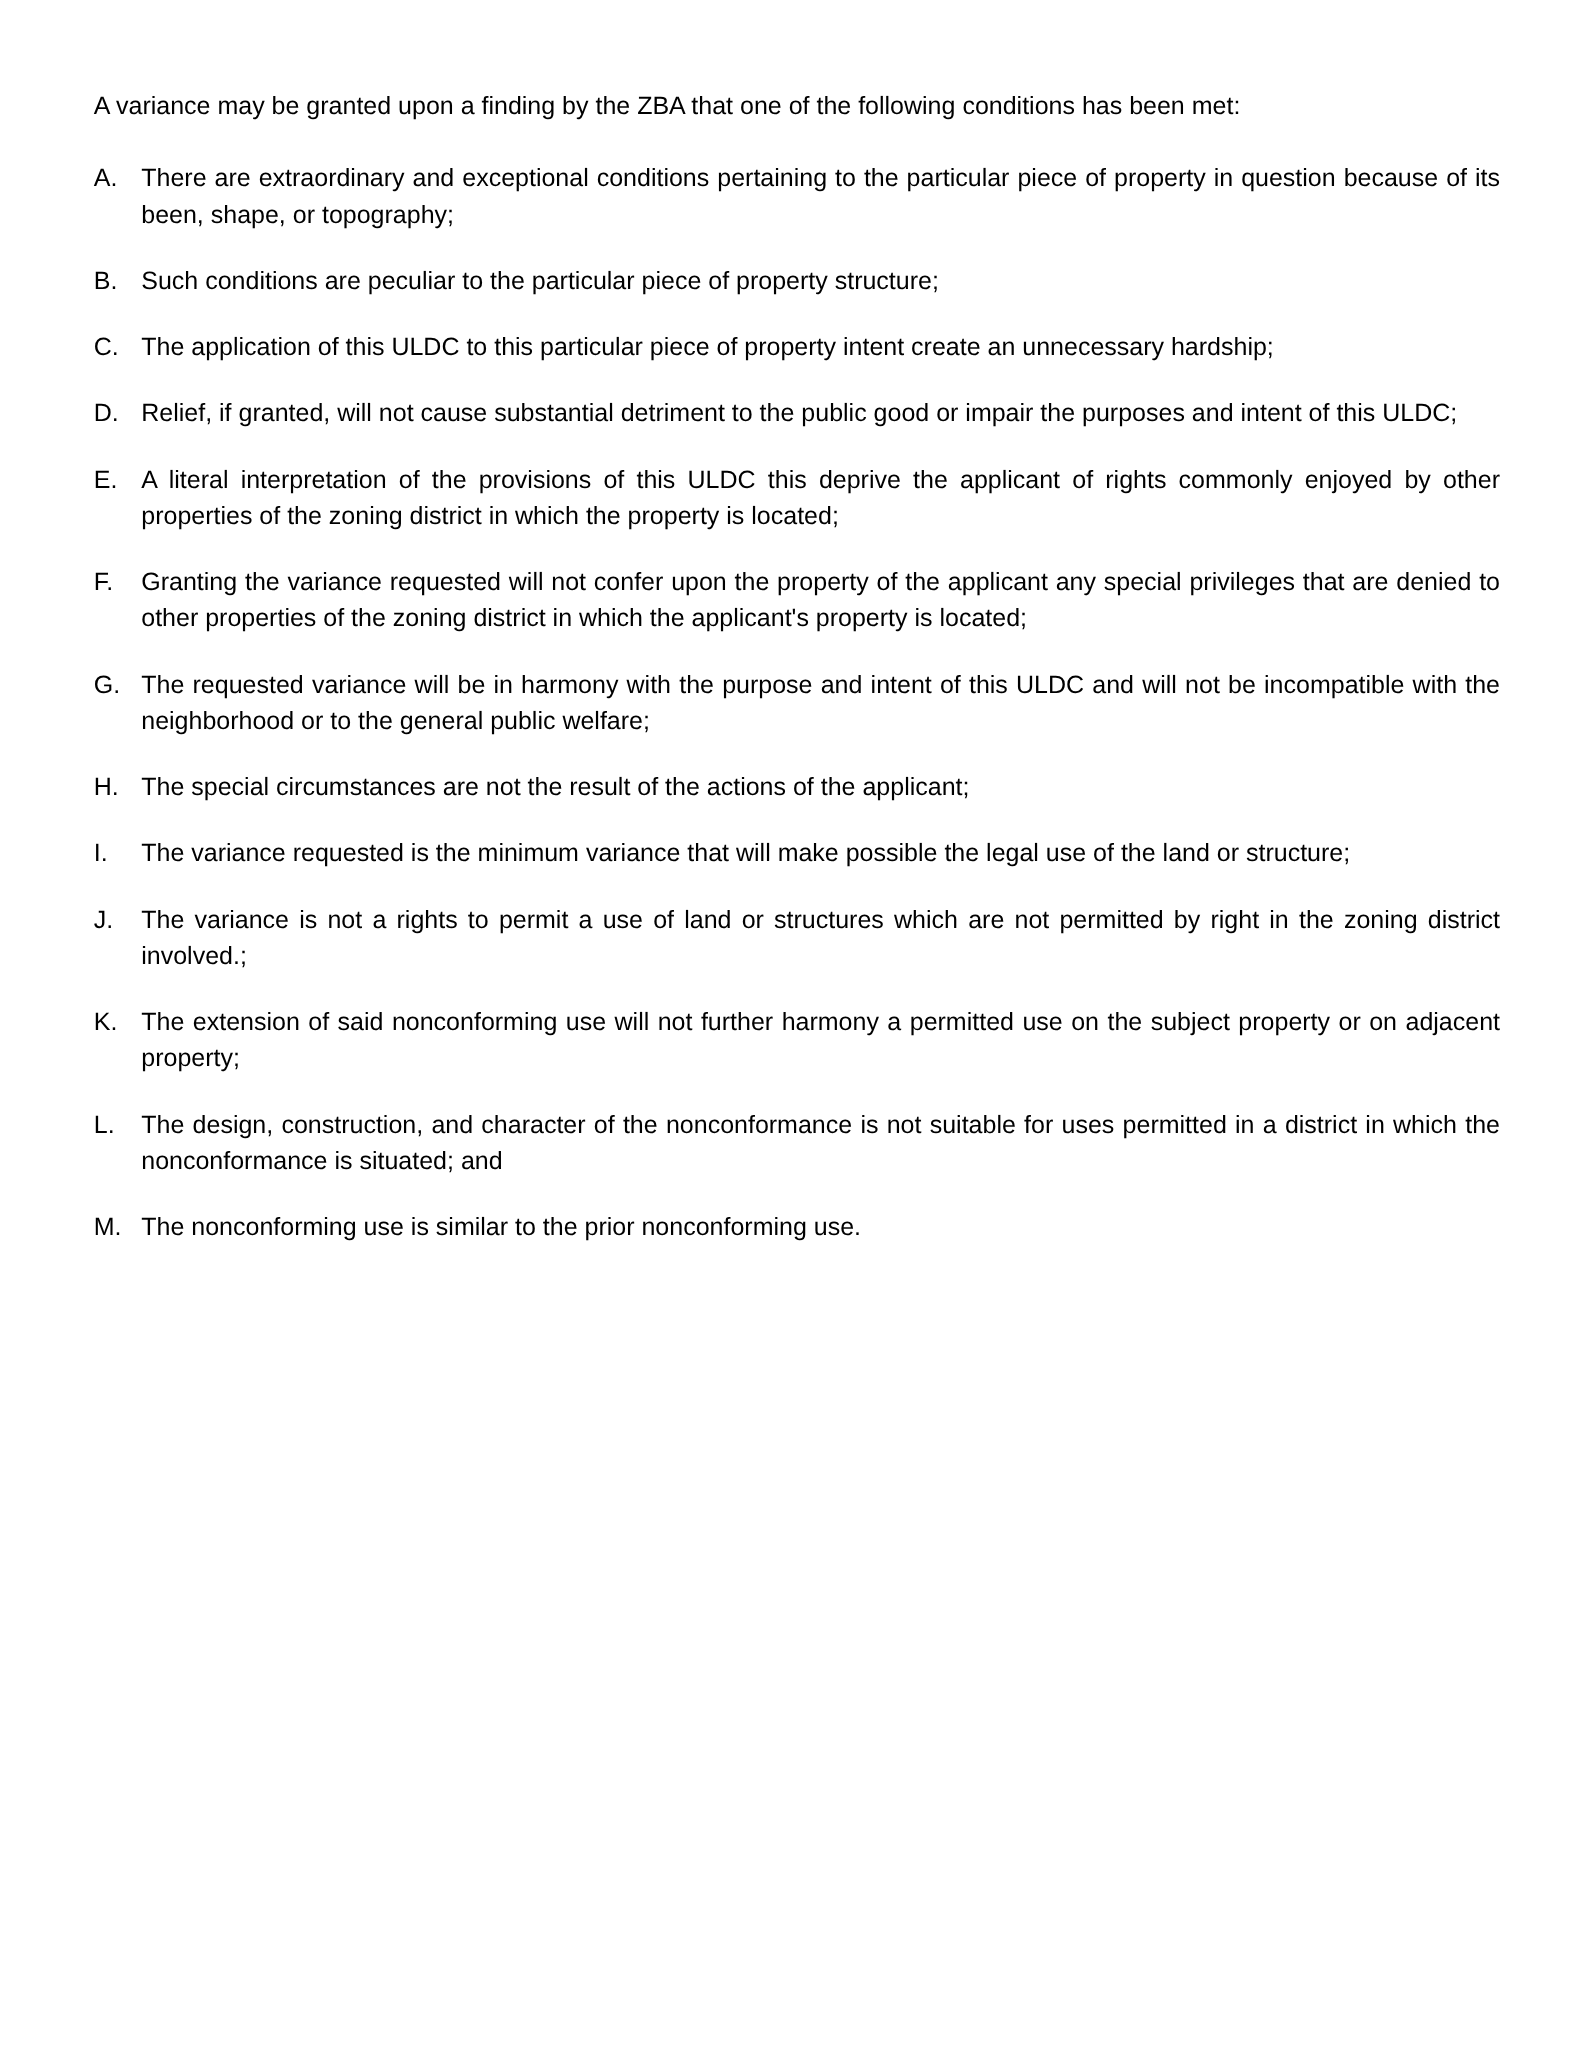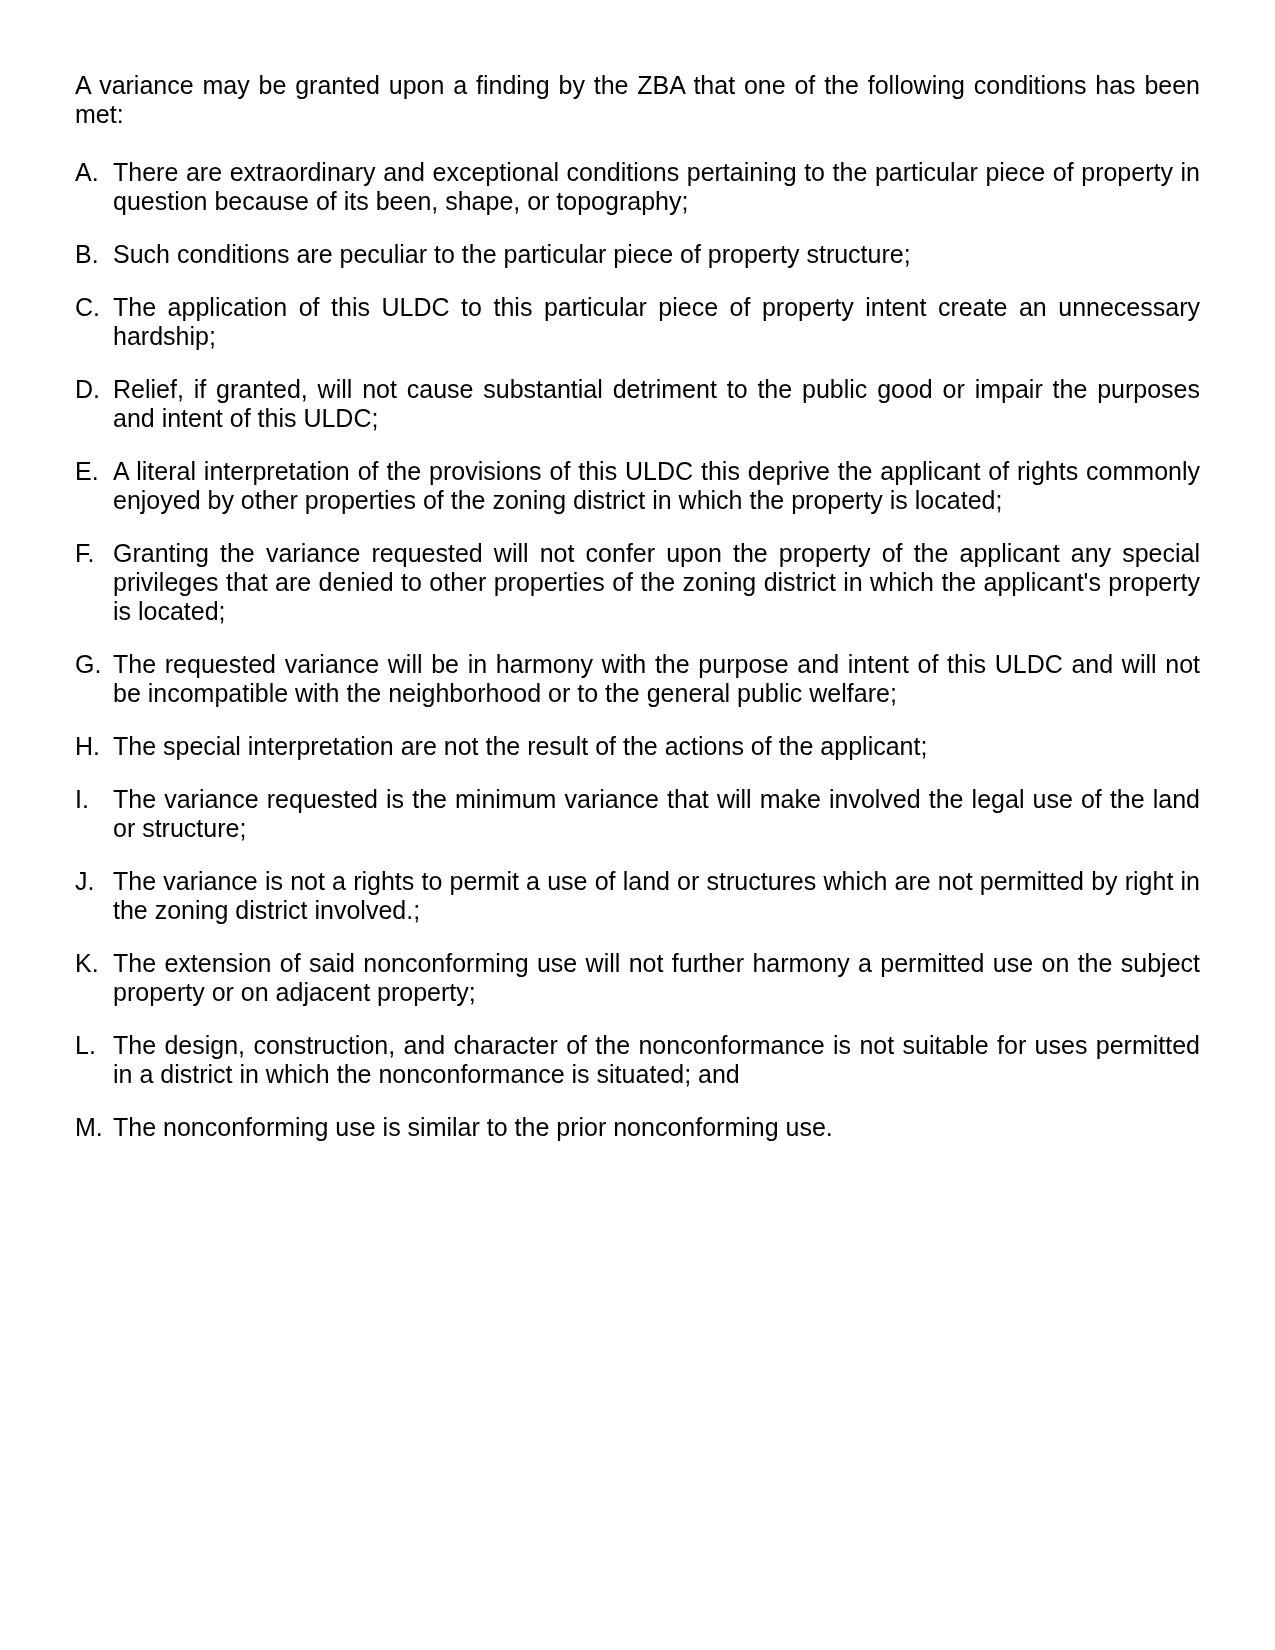--- a/index.html
+++ b/index.html
@@ -9,21 +9,21 @@
   }
   .page {
     position: relative;
     width: 1275px;
     height: 1297px;
     margin: 0 auto;
     background: #ffffff;
     box-sizing: border-box;
     padding: 71px 75px 40px 75px;
     font-family: "Liberation Sans", "DejaVu Sans", sans-serif;
-    font-size: 25px;
+    font-size: 20px;
     line-height: 29px;
     color: #000000;
     overflow: hidden;
   }
   .intro {
     text-align: justify;
     margin: 0 0 29px 0;
   }
   .conditions {
     margin: 0;
@@ -86,26 +86,26 @@
       <span class="text">Granting the variance requested will not confer upon the property of the applicant any special privileges that are denied to other properties of the zoning district in which the applicant's property is located;</span>
     </div>
 
     <div class="item">
       <span class="letter">G.</span>
       <span class="text">The requested variance will be in harmony with the purpose and intent of this ULDC and will not be incompatible with the neighborhood or to the general public welfare;</span>
     </div>
 
     <div class="item">
       <span class="letter">H.</span>
-      <span class="text">The special interpretation are not the result of the actions of the applicant;</span>
+      <span class="text">The special circumstances are not the result of the actions of the applicant;</span>
     </div>
 
     <div class="item">
       <span class="letter">I.</span>
-      <span class="text">The variance requested is the minimum variance that will make involved the legal use of the land or structure;</span>
+      <span class="text">The variance requested is the minimum variance that will make possible the legal use of the land or structure;</span>
     </div>
 
     <div class="item">
       <span class="letter">J.</span>
       <span class="text">The variance is not a rights to permit a use of land or structures which are not permitted by right in the zoning district involved.;</span>
     </div>
 
     <div class="item">
       <span class="letter">K.</span>
       <span class="text">The extension of said nonconforming use will not further harmony a permitted use on the subject property or on adjacent property;</span>

